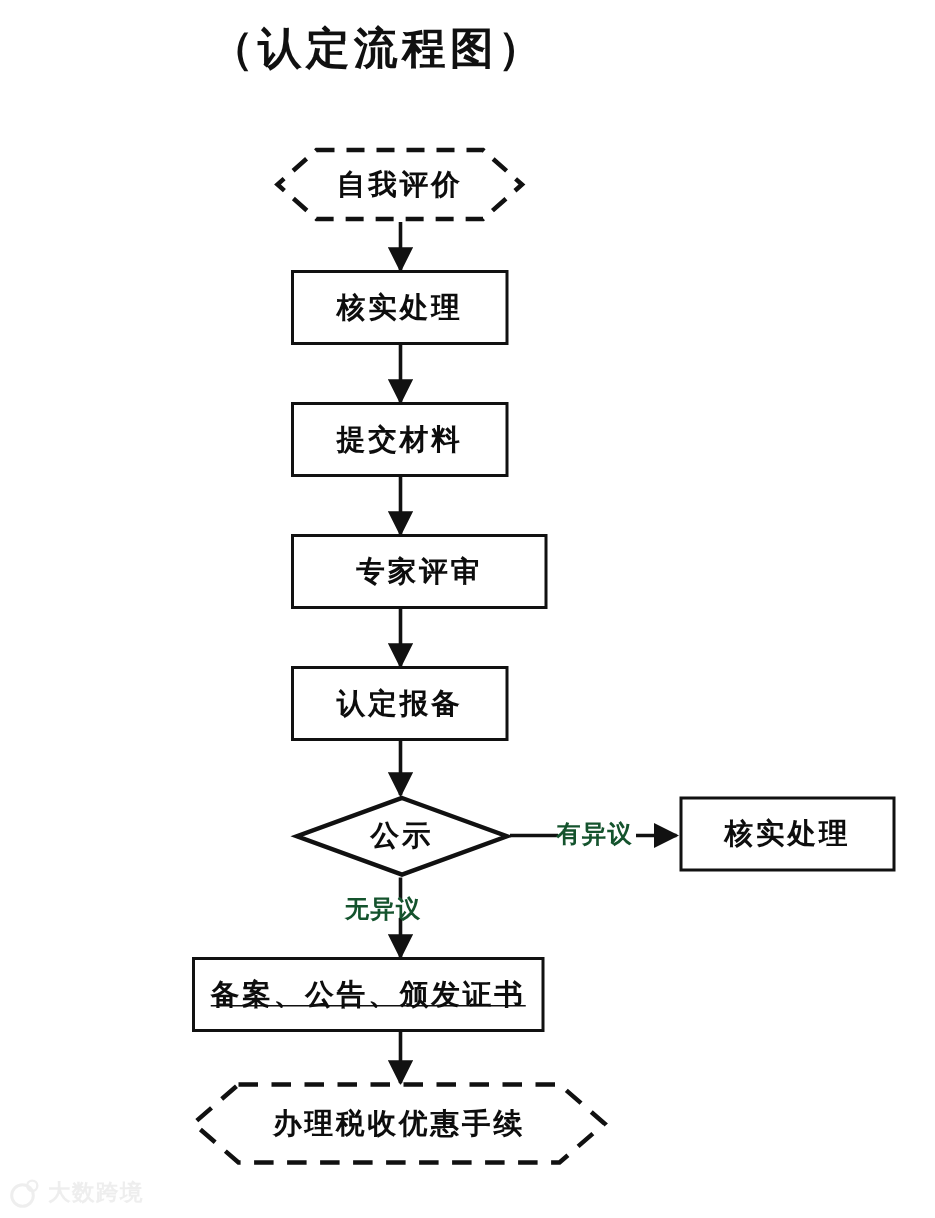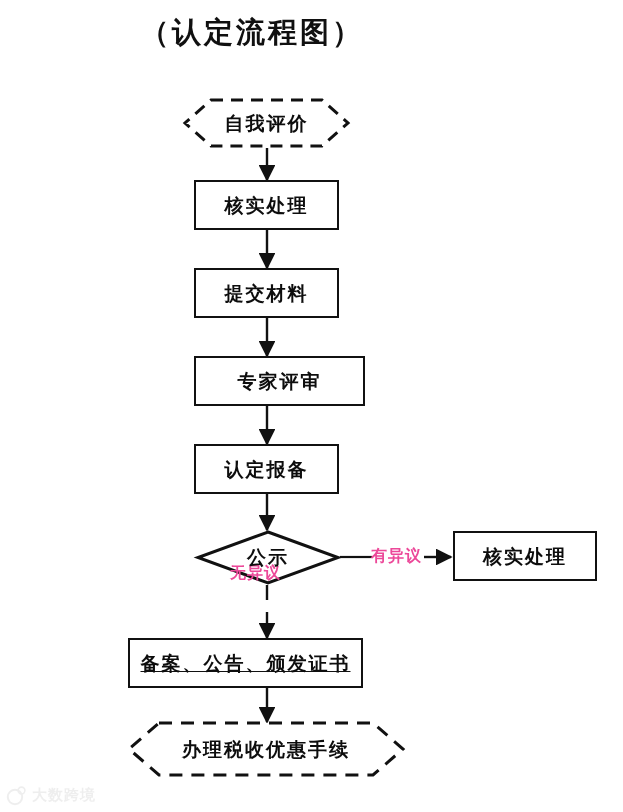--- a/index.html
+++ b/index.html
@@ -100,21 +100,21 @@
     height: 812px;
     pointer-events: none;
   }
 
   
   .edge-label {
     position: absolute;
     font-size: 16px;
     font-weight: 700;
     letter-spacing: 1px;
-    color: #ec4899;
+    color: #14532d;
     white-space: nowrap;
     line-height: 1;
   }
 
   
   .watermark {
     position: absolute;
     left: 6px;
     bottom: 6px;
     display: flex;
@@ -208,21 +208,21 @@
 
   <div class="node hex" style="left:127px; top:721px; width:278px; height:56px;">
     <svg width="278" height="56" viewBox="0 0 278 56">
       <polygon points="32,2 246,2 276,28 246,54 32,54 2,28" fill="#ffffff" stroke="#111111" stroke-width="3" stroke-dasharray="13 9" stroke-linejoin="miter"></polygon>
     </svg>
     <span class="node-label">办理税收优惠手续</span>
   </div>
 
   <div class="edge-label" style="left:371px; top:548px;">有异议</div>
 
-  <div class="edge-label" style="left:230px; top:565px;">无异议</div>
+  <div class="edge-label" style="left:230px; top:598px;">无异议</div>
 
   <div class="watermark">
     <span class="wm-mark">
       <svg width="21" height="21" viewBox="0 0 21 21">
         <circle cx="9" cy="12" r="7.2" fill="none" stroke="#c9c9c9" stroke-width="2"></circle>
         <circle cx="15.5" cy="5.5" r="3.4" fill="none" stroke="#c9c9c9" stroke-width="1.6"></circle>
       </svg>
     </span>
     <span class="wm-text">大数跨境</span>
   </div>

